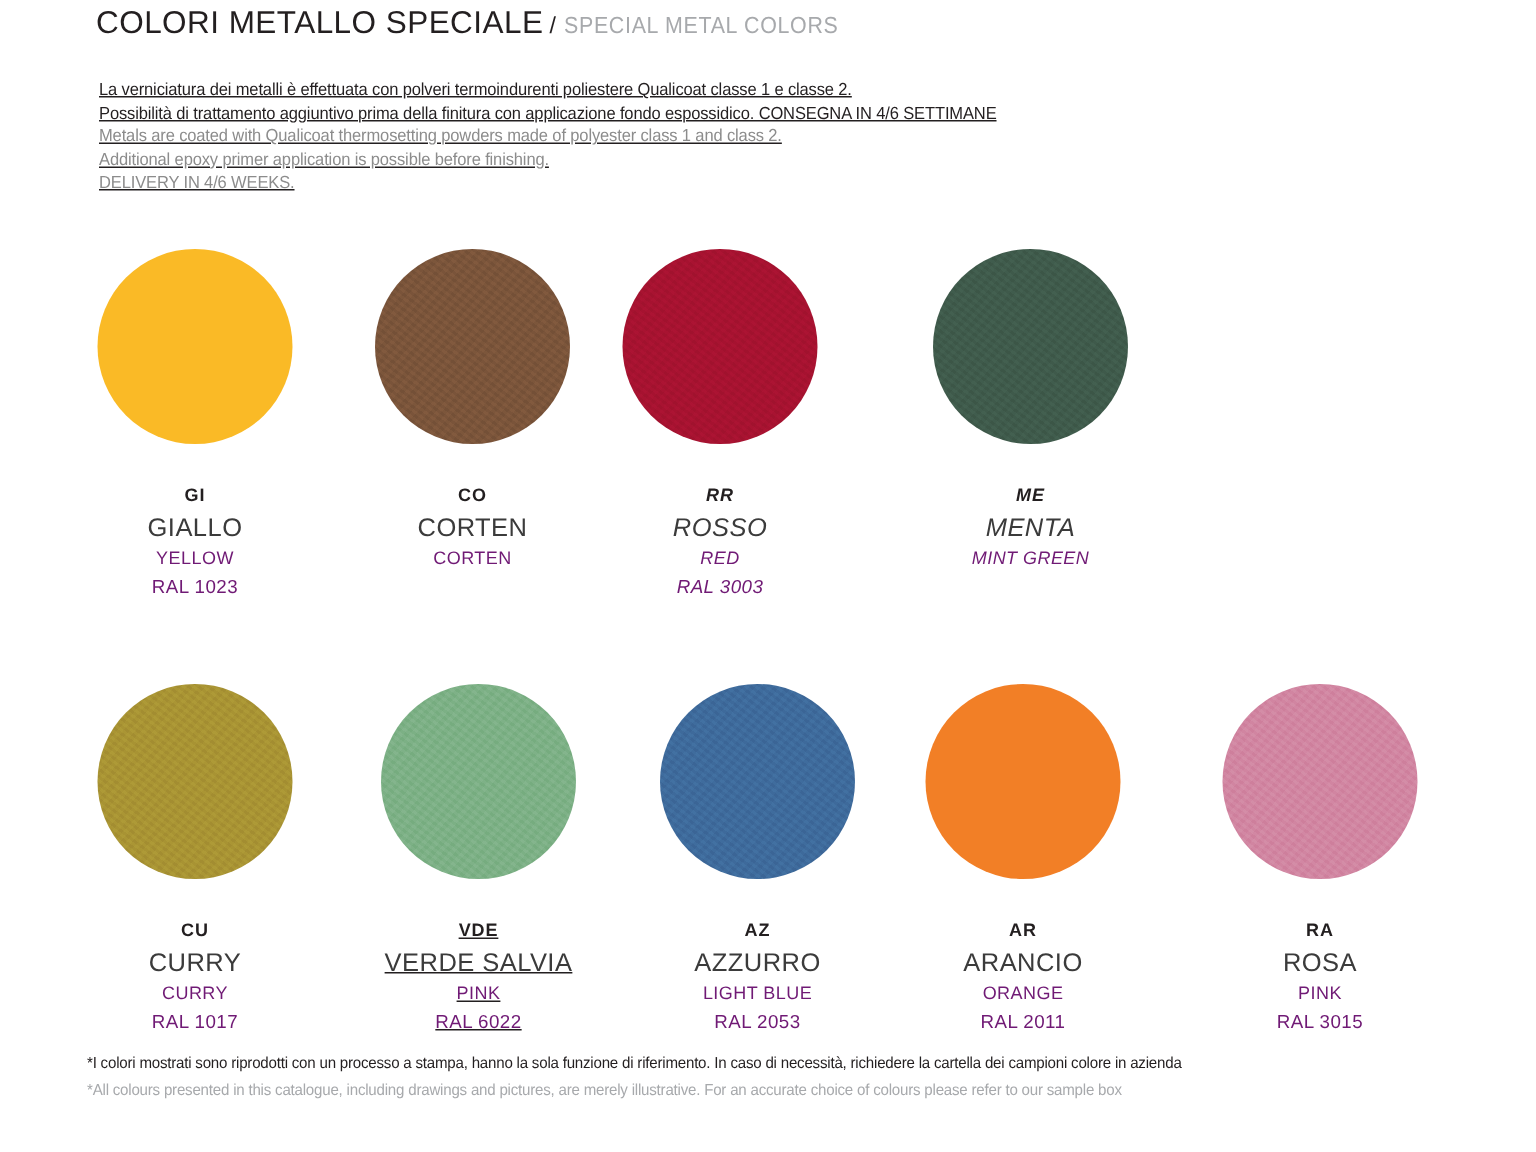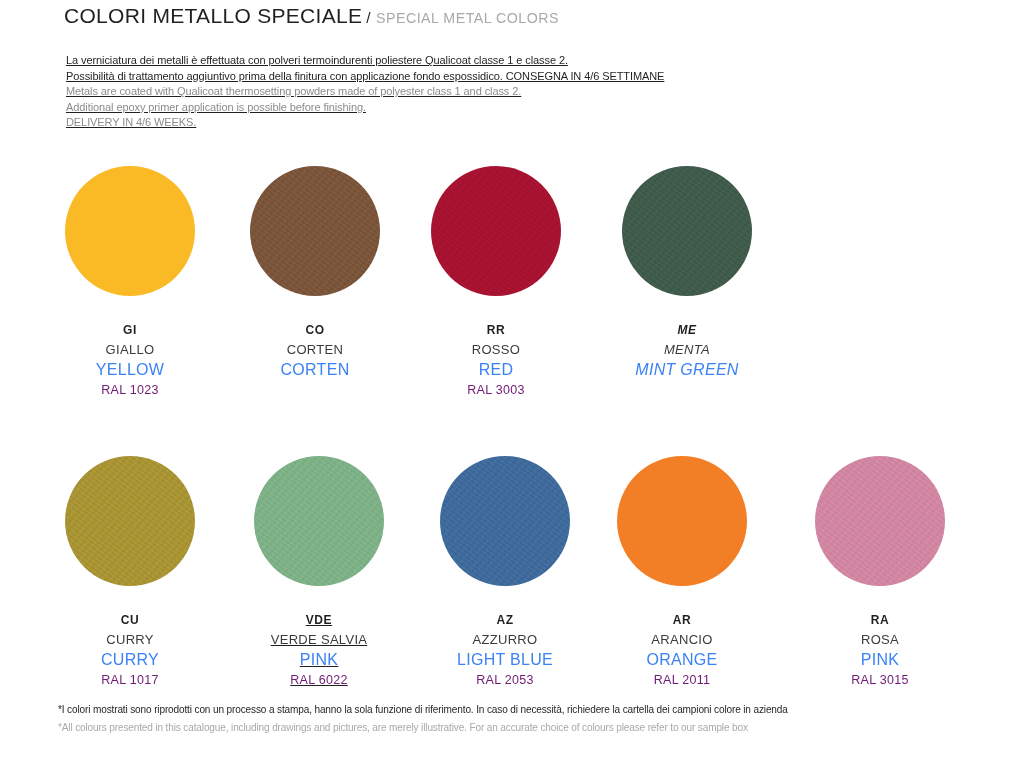--- a/index.html
+++ b/index.html
@@ -119,29 +119,29 @@
     line-height: 1.0;
   }
   .lbl-code {
     font-size: 12px;
     font-weight: bold;
     letter-spacing: 0.6px;
     color: #231f20;
     margin-bottom: 7px;
   }
   .lbl-it {
-    font-size: 13px;
+    font-size: 17px;
     letter-spacing: 0.3px;
     color: #3b3b3b;
     margin-bottom: 6px;
   }
   .lbl-en {
-    font-size: 16px;
-    letter-spacing: 0.3px;
-    color: #3b82f6;
+    font-size: 12px;
+    letter-spacing: 0.3px;
+    color: #701a75;
     margin-bottom: 6px;
     min-height: 13px;
   }
   .lbl-ral {
     font-size: 12.5px;
     letter-spacing: 0.3px;
     color: #701a75;
     min-height: 13px;
   }
 
@@ -196,21 +196,21 @@
       </div>
       <div class="swatch-cell" style="left: 315px;">
         <div class="swatch-disc" style="background: rgb(122, 84, 58);"></div>
         <div class="labels">
           <div class="lbl-code">CO</div>
           <div class="lbl-it">CORTEN</div>
           <div class="lbl-en">CORTEN</div>
           <div class="lbl-ral"></div>
         </div>
       </div>
-      <div class="swatch-cell" style="left: 496px;">
+      <div class="swatch-cell" style="left: 480px; font-style: italic;">
         <div class="swatch-disc" style="background: rgb(166, 18, 48);"></div>
         <div class="labels">
           <div class="lbl-code">RR</div>
           <div class="lbl-it">ROSSO</div>
           <div class="lbl-en">RED</div>
           <div class="lbl-ral">RAL 3003</div>
         </div>
       </div>
       <div class="swatch-cell" style="left: 687px; font-style: italic;">
         <div class="swatch-disc" style="background: rgb(63, 90, 75);"></div>

